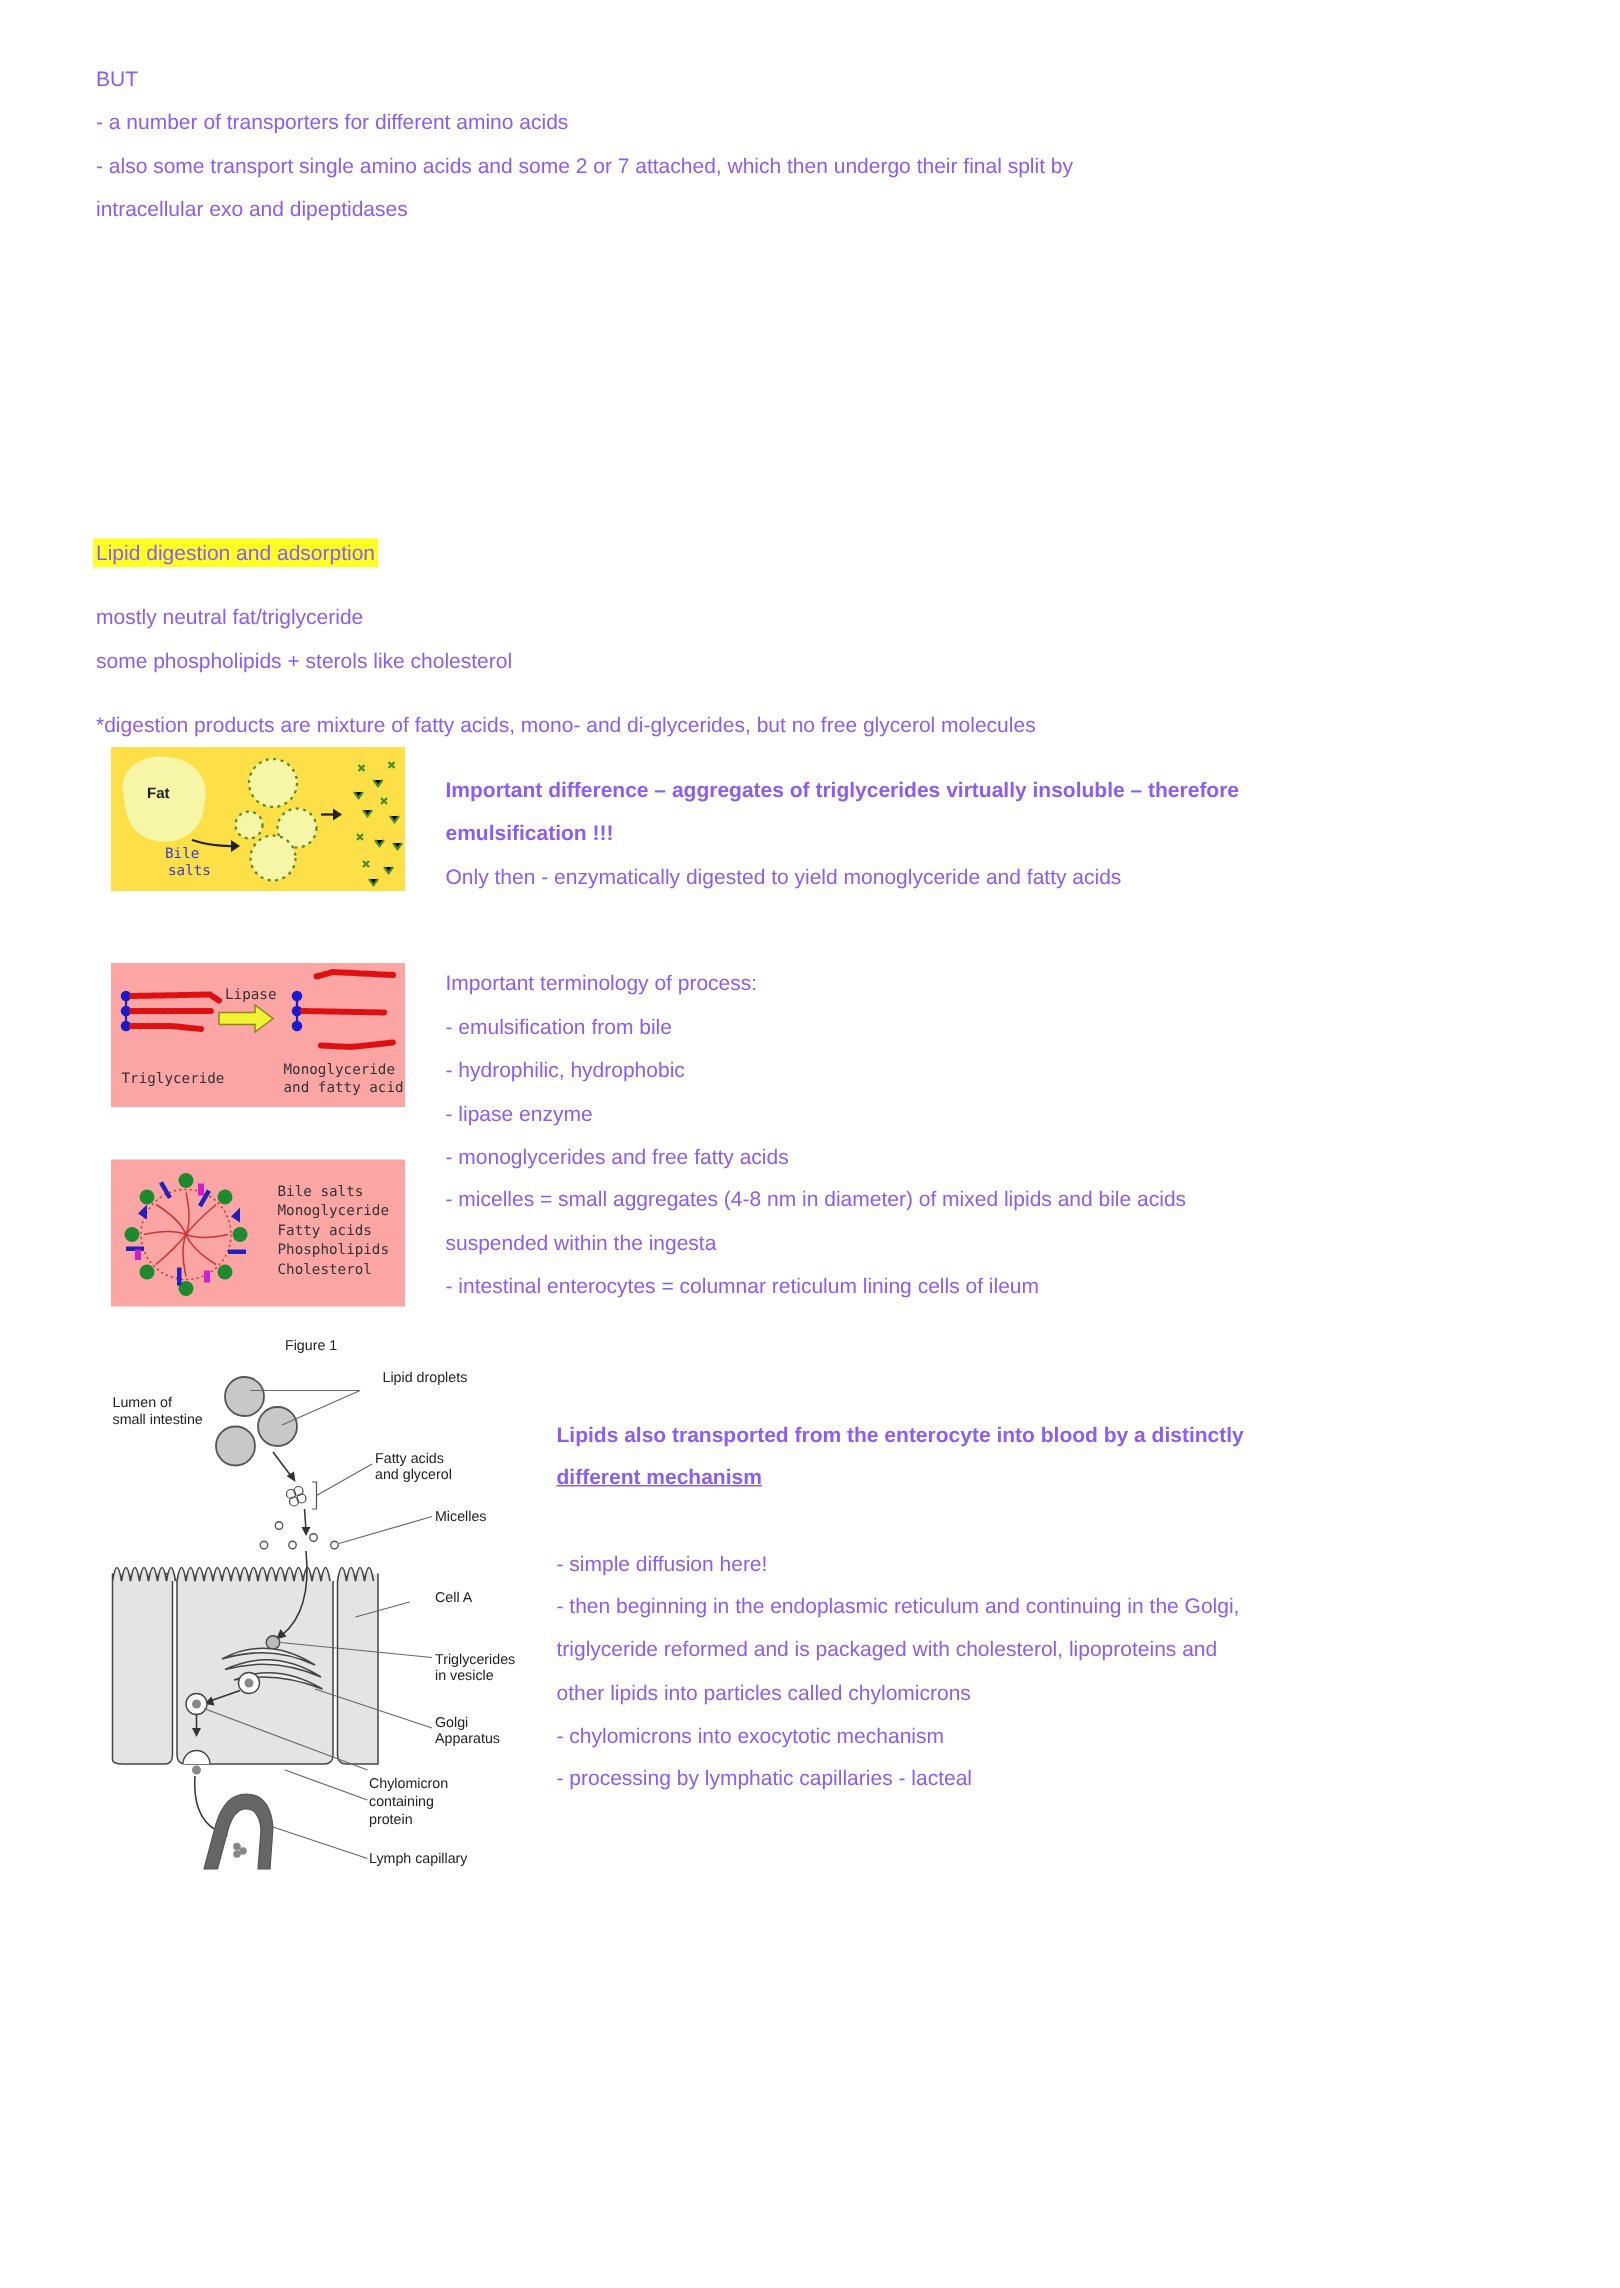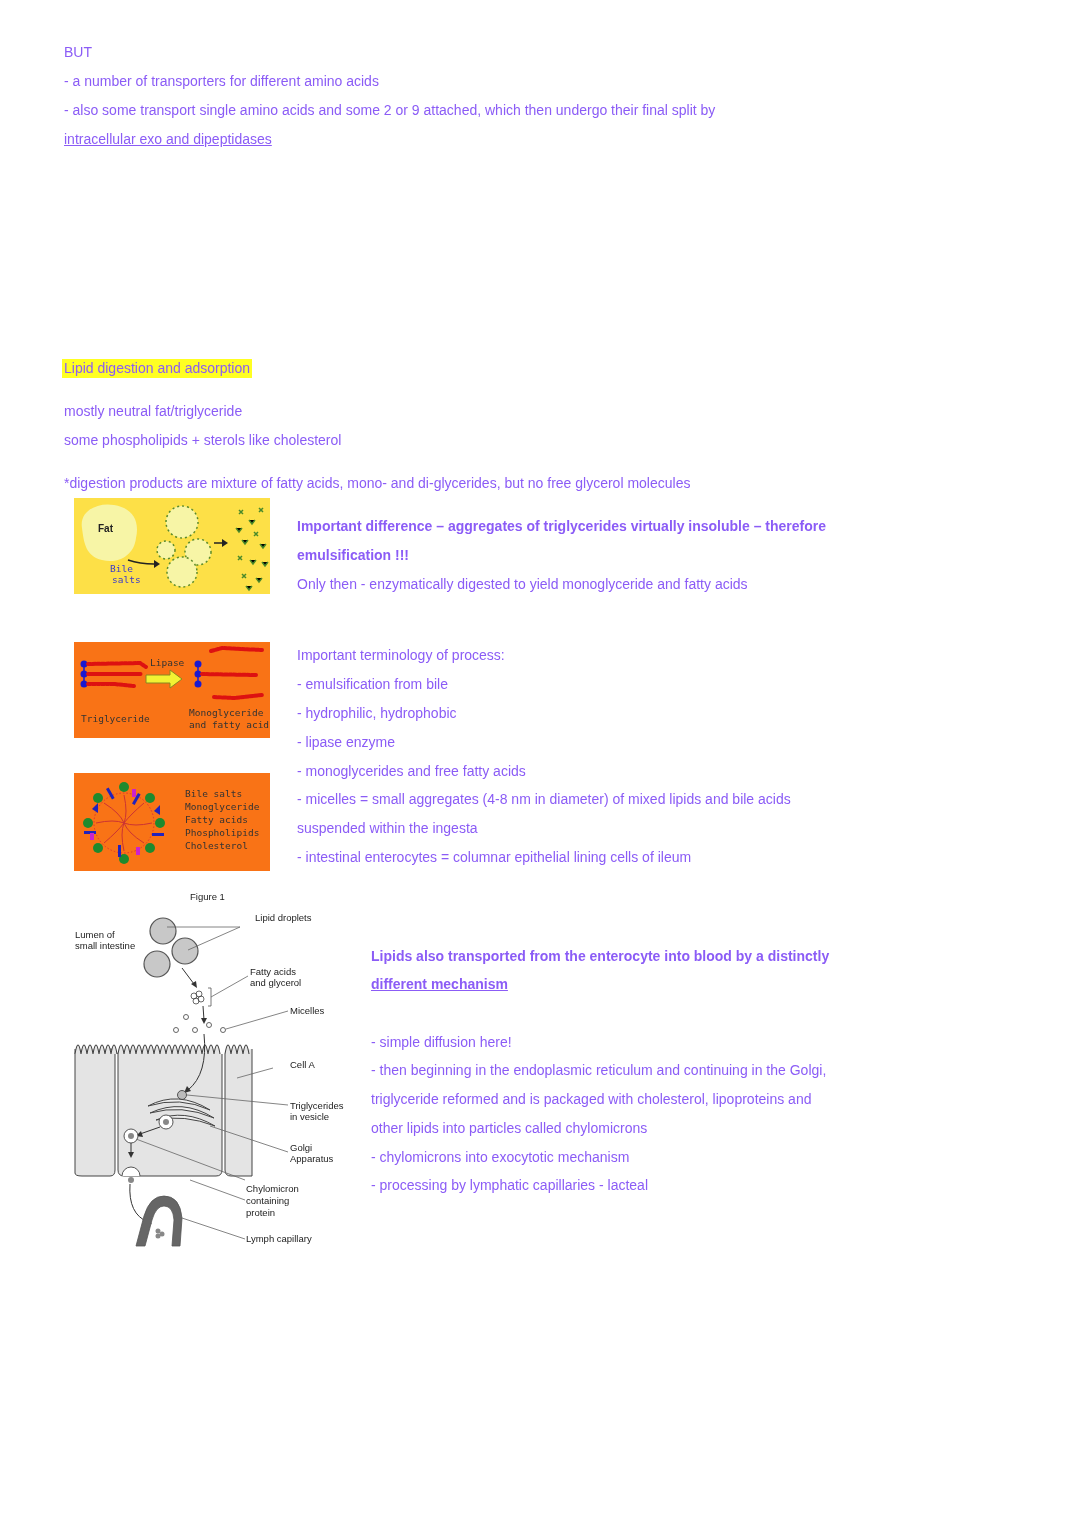--- a/index.html
+++ b/index.html
@@ -1,32 +1,32 @@
 <!DOCTYPE html>
 <html><head>
 <meta charset="utf-8">
 <style>
   html, body { margin:0; padding:0; background:#ffffff; }
   body { width:1080px; height:1525px; position:relative; overflow:hidden;
          font-family: "Liberation Sans", "DejaVu Sans", sans-serif; color:#111; }
   .t { position:absolute; font-size:14px; line-height:29px; white-space:nowrap; color:#8b5cf6; }
   .b { font-weight:bold; }
   .hl { background:#ffff22; padding:1px 2px 2px 2px; }
-  .fig { position:absolute; background:#f97316; }
+  .fig { position:absolute; background:#fca5a5; }
   .fig svg { display:block; }
   .lbl { font-family:"DejaVu Sans Mono","Liberation Mono",monospace; font-size:9.5px; fill:#333; }
   .flbl { font-family:"Liberation Sans",sans-serif; font-size:9.5px; fill:#222; }
 </style>
 </head>
 <body>
 
 <div class="t" style="left:64px;top:38px;">BUT</div>
 <div class="t" style="left:64px;top:67px;">- a number of transporters for different amino acids</div>
-<div class="t" style="left:64px;top:96px;">- also some transport single amino acids and some 2 or 9 attached, which then undergo their final split by</div>
-<div class="t" style="left:64px;top:125px;text-decoration:underline;">intracellular exo and dipeptidases</div>
+<div class="t" style="left:64px;top:96px;">- also some transport single amino acids and some 2 or 7 attached, which then undergo their final split by</div>
+<div class="t" style="left:64px;top:125px;">intracellular exo and dipeptidases</div>
 
 <div class="t" style="left:62px;top:354px;">
   <span class="hl">Lipid digestion and adsorption</span>
 </div>
 <div class="t" style="left:64px;top:397px;">mostly neutral fat/triglyceride</div>
 <div class="t" style="left:64px;top:426px;">some phospholipids + sterols like cholesterol</div>
 <div class="t" style="left:64px;top:469px;">*digestion products are mixture of fatty acids, mono- and di-glycerides, but no free glycerol molecules</div>
 
 <div class="fig" style="left:74px;top:498px;width:196px;height:96px;background:#fde047;">
   <svg width="196" height="96" viewBox="0 0 196 96">
@@ -139,21 +139,21 @@
   </svg>
 </div>
 
 <div class="t" style="left:297px;top:641px;">Important terminology of process:</div>
 <div class="t" style="left:297px;top:670px;">- emulsification from bile</div>
 <div class="t" style="left:297px;top:699px;">- hydrophilic, hydrophobic</div>
 <div class="t" style="left:297px;top:728px;">- lipase enzyme</div>
 <div class="t" style="left:297px;top:757px;">- monoglycerides and free fatty acids</div>
 <div class="t" style="left:297px;top:785px;">- micelles = small aggregates (4-8 nm in diameter) of mixed lipids and bile acids</div>
 <div class="t" style="left:297px;top:814px;">suspended within the ingesta</div>
-<div class="t" style="left:297px;top:843px;">- intestinal enterocytes = columnar epithelial lining cells of  ileum</div>
+<div class="t" style="left:297px;top:843px;">- intestinal enterocytes = columnar reticulum lining cells of  ileum</div>
 
 <div style="position:absolute;left:70px;top:884px;width:290px;height:370px;">
   <svg width="290" height="370" viewBox="0 0 290 370">
     <text x="120" y="16" class="flbl">Figure 1</text>
     <text x="5" y="54" class="flbl">Lumen of</text>
     <text x="5" y="65" class="flbl">small intestine</text>
 
     <g fill="#c8c8c8" stroke="#555" stroke-width="1.2">
       <circle cx="93" cy="47" r="13"></circle>
         <circle cx="115" cy="67" r="13"></circle>

